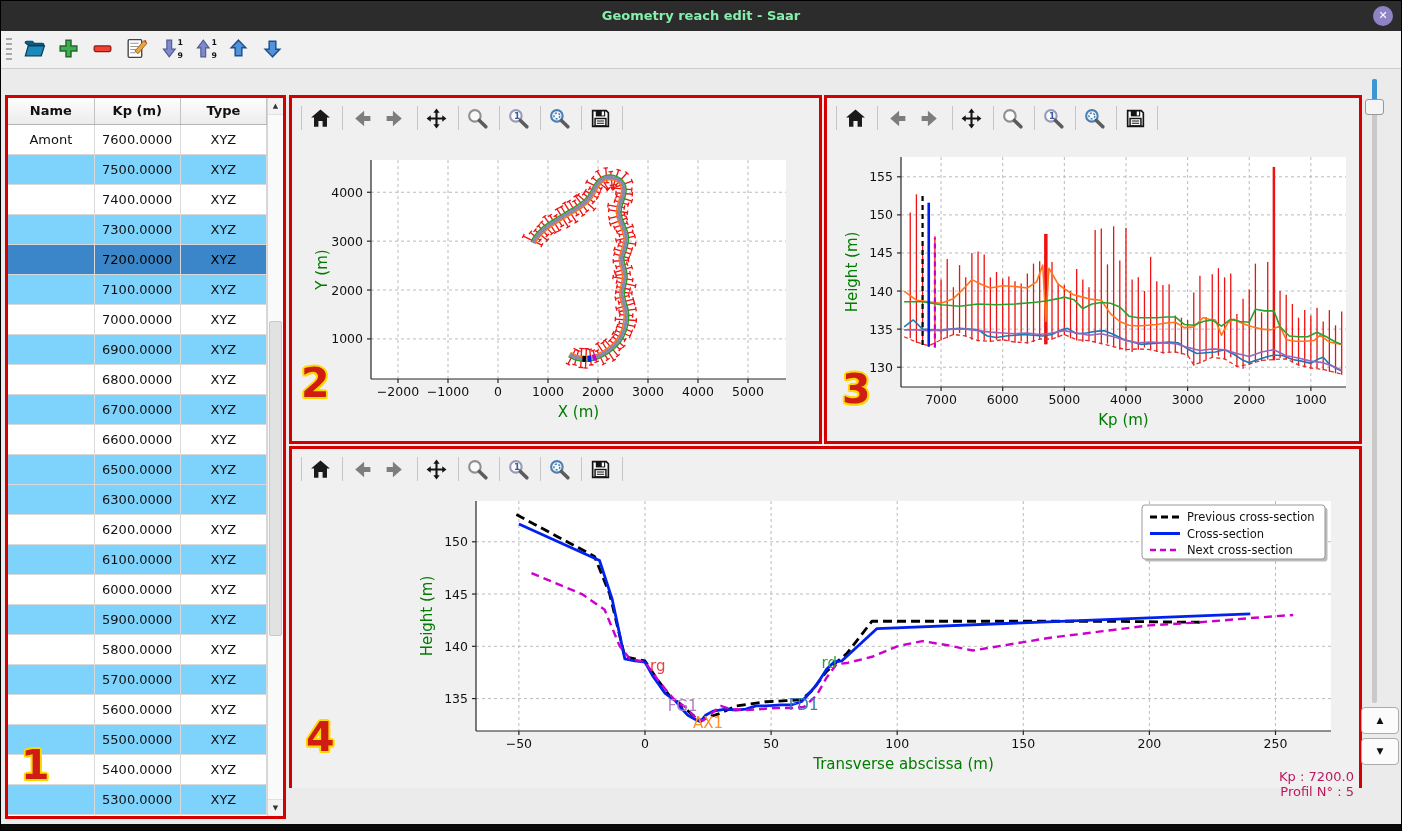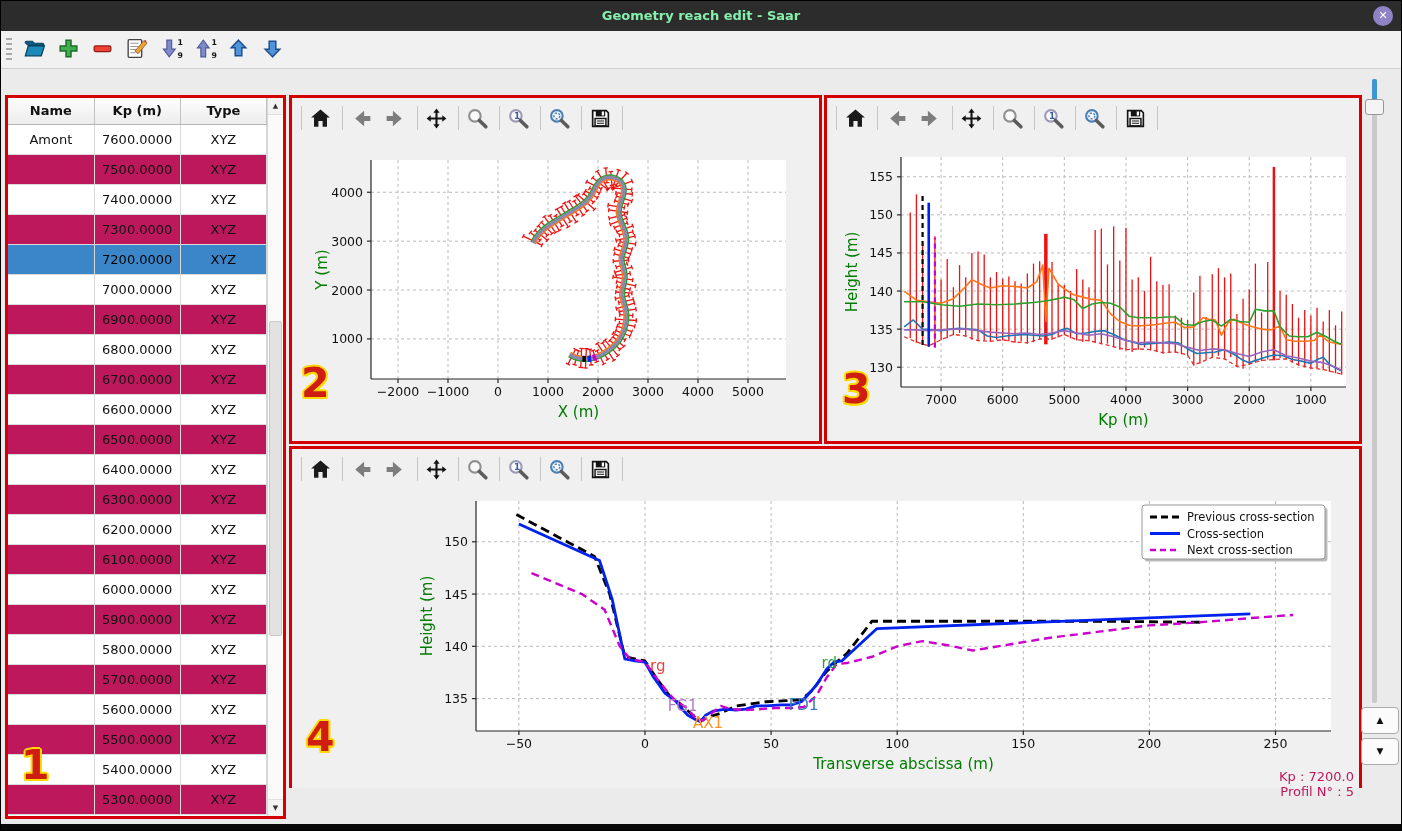--- a/index.html
+++ b/index.html
@@ -38,21 +38,21 @@
   
   .tablewrap{position:absolute;left:0;top:0;right:16px;bottom:0;overflow:hidden;}
   table.geo{border-collapse:collapse;width:100%;table-layout:fixed;font-size:13px;}
   table.geo th{
     height:26px;background:linear-gradient(#fdfdfd,#ececec);font-weight:bold;
     border-right:1px solid #c3c3c3;border-bottom:1px solid #b5b5b5;color:#111;
   }
   table.geo td{
     height:30px;text-align:center;border-right:1px solid #d9d9d9;border-bottom:1px solid #d9d9d9;color:#111;
   }
-  table.geo tr.odd td{background:#be185d;}
+  table.geo tr.odd td{background:#7dd3fc;}
   table.geo tr.even td{background:#ffffff;}
   table.geo tr.selected td{background:#3a86c8;color:#000000;}
   .vscroll{position:absolute;right:0;top:0;bottom:0;width:16px;background:#fafafa;border-left:1px solid #d5d5d5;}
   .vscroll .arrow{position:absolute;left:0;width:15px;height:17px;text-align:center;font-size:7px;line-height:17px;color:#333;background:#f3f3f3;cursor:pointer;}
   .vscroll .arrow.up{top:0;border-bottom:1px solid #e0e0e0;}
   .vscroll .arrow.down{bottom:0;border-top:1px solid #e0e0e0;}
   .vscroll .thumb{position:absolute;left:1px;width:13px;top:223px;height:315px;background:#e2e2e2;border:1px solid #c9c9c9;border-radius:2px;cursor:pointer;}
   
   .mpl-toolbar{position:absolute;left:0;top:0;right:0;height:40px;display:flex;align-items:center;padding-left:6px;background:#f0f0f0;}
   .mpl-btn{width:34px;height:32px;border:0;background:transparent;padding:4px;cursor:pointer;}
@@ -146,20 +146,25 @@
             <tr class="odd">
               <td></td>
               <td>7300.0000</td>
               <td>XYZ</td>
             </tr>
             <tr class="selected">
               <td></td>
               <td>7200.0000</td>
               <td>XYZ</td>
             </tr>
+            <tr class="odd">
+              <td></td>
+              <td>7100.0000</td>
+              <td>XYZ</td>
+            </tr>
             <tr class="even">
               <td></td>
               <td>7000.0000</td>
               <td>XYZ</td>
             </tr>
             <tr class="odd">
               <td></td>
               <td>6900.0000</td>
               <td>XYZ</td>
             </tr>
@@ -174,25 +179,20 @@
               <td>XYZ</td>
             </tr>
             <tr class="even">
               <td></td>
               <td>6600.0000</td>
               <td>XYZ</td>
             </tr>
             <tr class="odd">
               <td></td>
               <td>6500.0000</td>
-              <td>XYZ</td>
-            </tr>
-            <tr class="even">
-              <td></td>
-              <td>6400.0000</td>
               <td>XYZ</td>
             </tr>
             <tr class="odd">
               <td></td>
               <td>6300.0000</td>
               <td>XYZ</td>
             </tr>
             <tr class="even">
               <td></td>
               <td>6200.0000</td>

